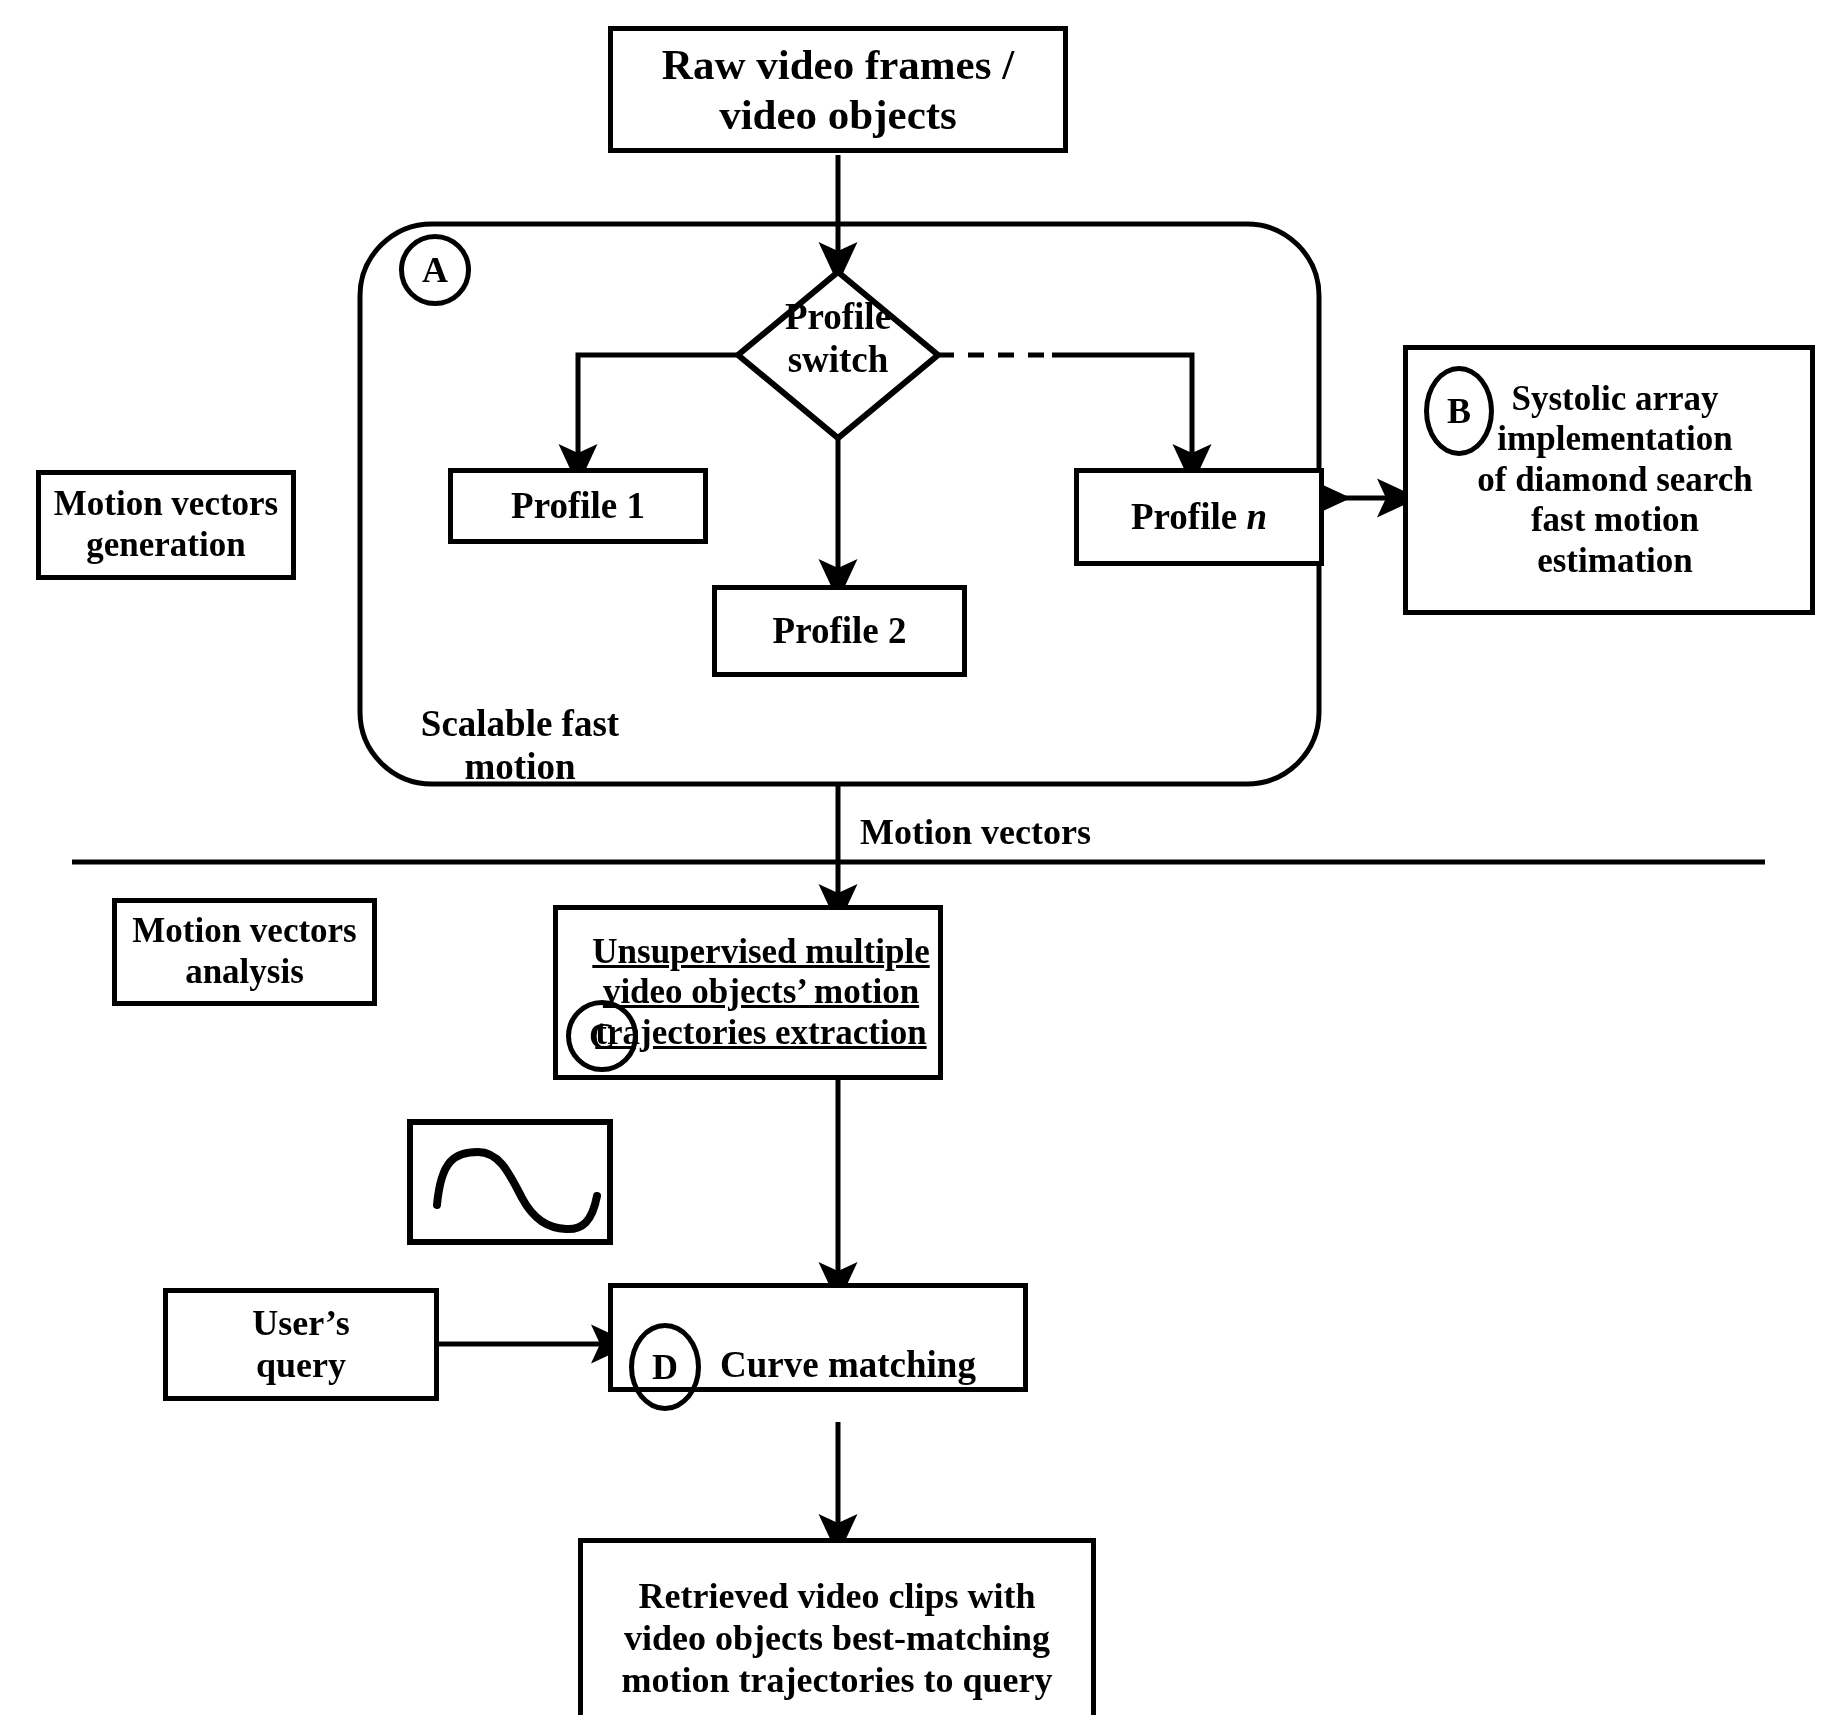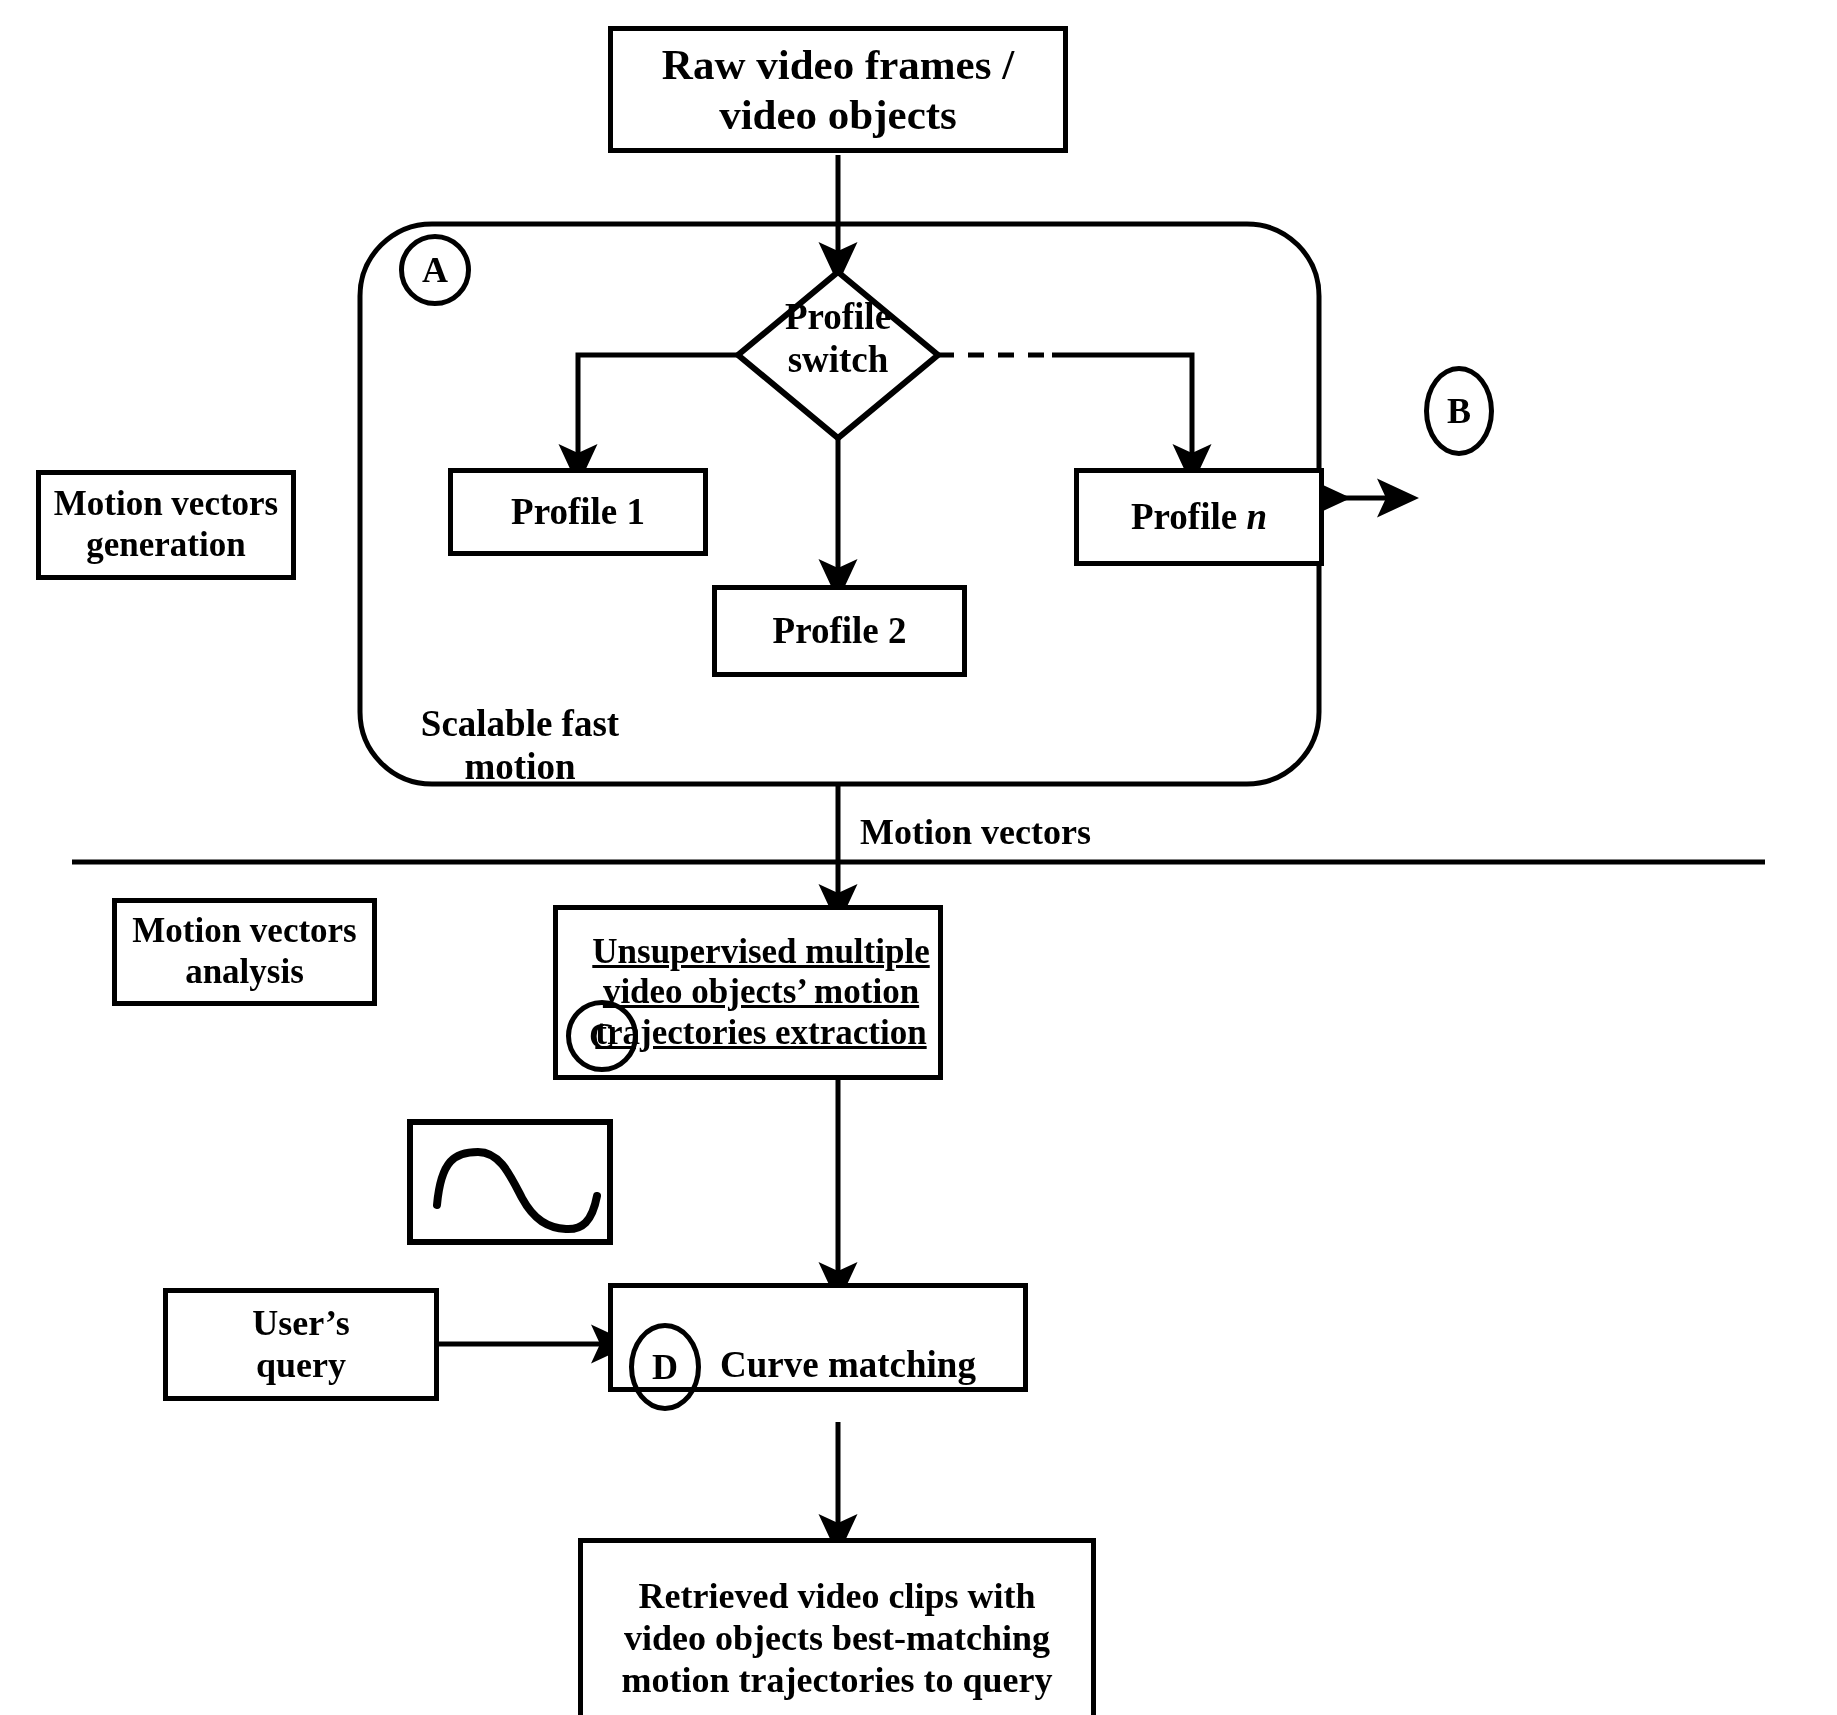--- a/index.html
+++ b/index.html
@@ -68,21 +68,21 @@
 video objects</span>
   </div>
 
   <div class="marker marker-circle" style="left:399px;top:234px;width:62px;height:62px;font-size:36px;">
     <span>A</span>
   </div>
 
   <div class="lbl" style="left:738px;top:296px;width:200px;font-size:37px;white-space:pre-line;">Profile
 switch</div>
 
-  <div class="node boxed" style="left:448px;top:468px;width:260px;height:88px;font-size:37px;">
+  <div class="node boxed" style="left:448px;top:468px;width:260px;height:76px;font-size:37px;">
     <span>Profile 1</span>
   </div>
 
   <div class="node boxed" style="left:712px;top:585px;width:255px;height:92px;font-size:37px;">
     <span>Profile 2</span>
   </div>
 
   <div class="node boxed" style="left:1074px;top:468px;width:250px;height:98px;font-size:37px;">
     <span>
       <span>Profile </span><span class="it">n</span>
@@ -90,20 +90,27 @@
   </div>
 
   <div class="node boxed" style="left:36px;top:470px;width:260px;height:110px;font-size:35px;">
     <span style="white-space:pre-line;">Motion vectors
 generation</span>
   </div>
 
   <div class="lbl" style="left:360px;top:671px;width:320px;font-size:37px;white-space:pre-line;margin-top:32px;">Scalable fast
 motion</div>
 
+  <div class="node boxed" style="left:1403px;top:345px;width:412px;height:270px;font-size:35px;padding-left:12px;">
+    <span style="white-space:pre-line;">Systolic array
+implementation
+of diamond search
+fast motion
+estimation</span>
+  </div>
 
   <div class="marker marker-ellipse" style="left:1424px;top:366px;width:60px;height:80px;font-size:36px;">
     <span>B</span>
   </div>
 
   <div class="lbl" style="left:860px;top:812px;width:330px;font-size:36px;text-align:left;">Motion vectors</div>
 
   <div class="node boxed" style="left:112px;top:898px;width:265px;height:108px;font-size:35px;">
     <span style="white-space:pre-line;">Motion vectors
 analysis</span>

